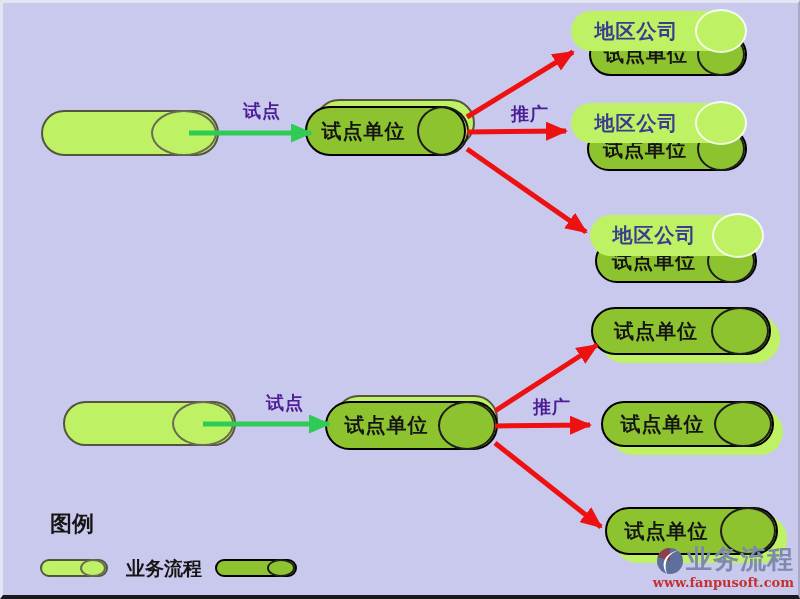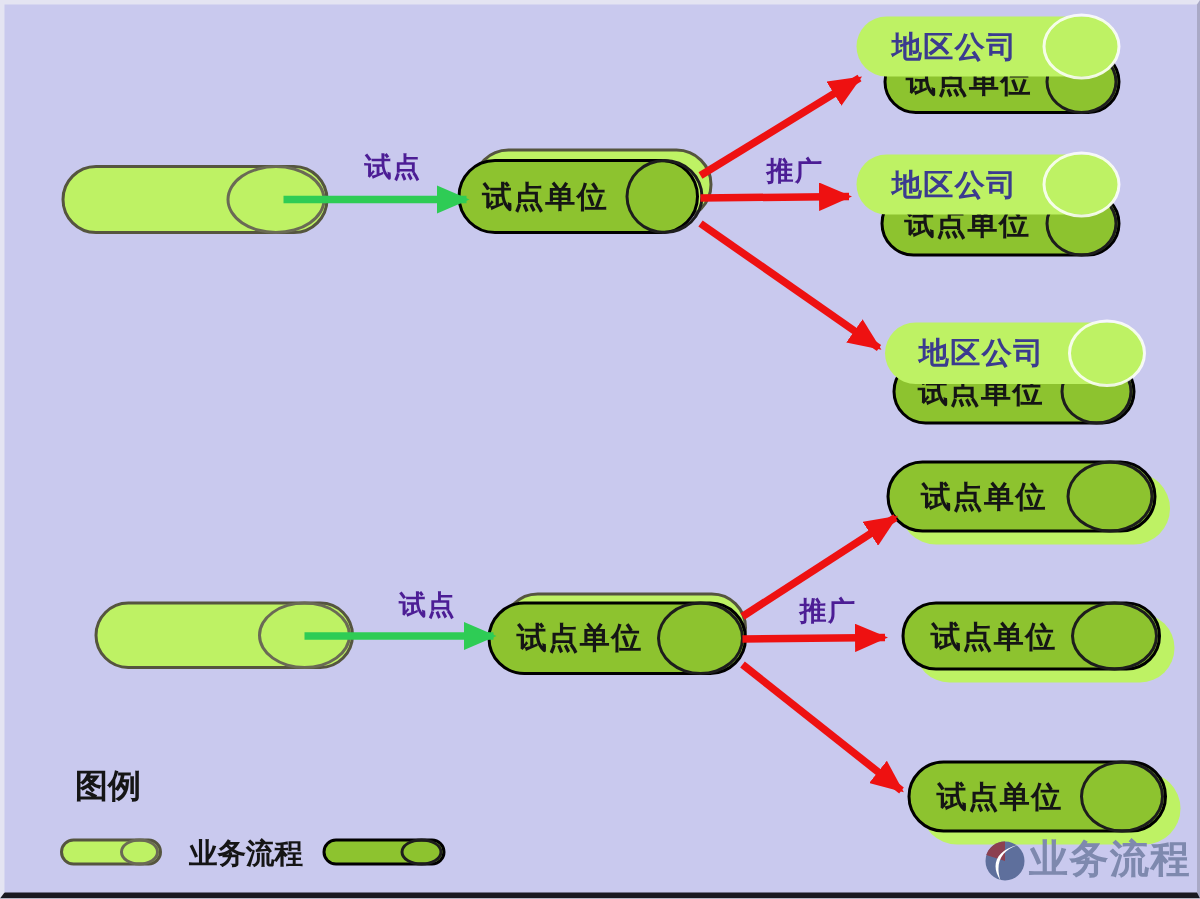--- a/index.html
+++ b/index.html
@@ -148,15 +148,16 @@
 
   <div id="watermark">
     <div id="wm-row">
       <svg width="28" height="32" viewBox="0 0 28 32">
         <circle cx="14" cy="17" r="13" fill="#5e6f9c"></circle>
         <path d="M14 4 A13 13 0 0 0 1.5 13 L14 17 Z" fill="#8c4050"></path>
         <path d="M24 6 C12 9 7 18 11 30 C4 20 8 9 24 6 Z" fill="#ffffff"></path>
       </svg>
       <span id="wm-brand">业务流程</span>
     </div>
+    <div id="wm-url">www.fanpusoft.com</div>
   </div>
 
 </div>
 
 </body></html>

